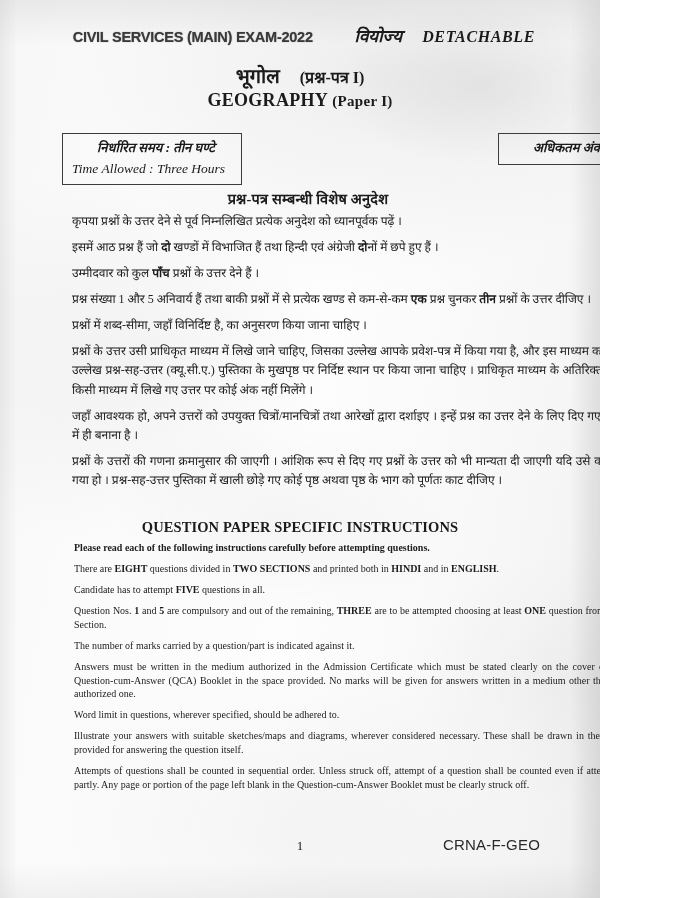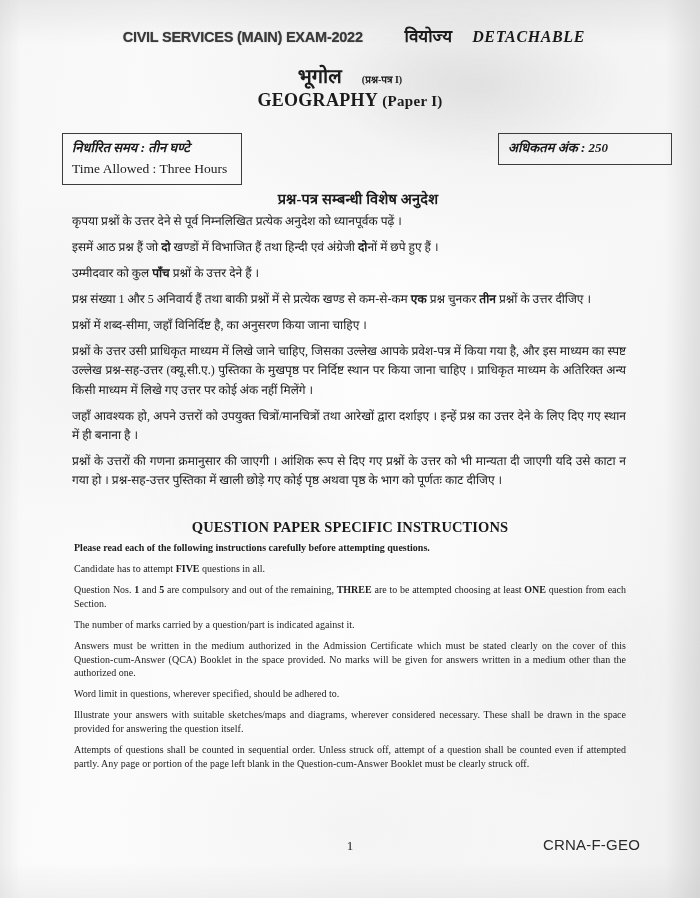--- a/index.html
+++ b/index.html
@@ -7,21 +7,21 @@
     margin: 0;
     padding: 0;
     background: #ffffff;
   }
   body {
     font-family: "Liberation Serif", serif;
   }
 
   .page {
     position: relative;
-    width: 700px;
+    width: 600px;
     height: 898px;
     overflow: hidden;
     background:
       radial-gradient(ellipse 420px 300px at 62% 8%, rgba(226,226,226,0.55) 0%, rgba(255,255,255,0) 70%),
       radial-gradient(ellipse 300px 260px at 18% 40%, rgba(232,232,232,0.45) 0%, rgba(255,255,255,0) 72%),
       radial-gradient(ellipse 360px 220px at 50% 92%, rgba(236,236,236,0.5) 0%, rgba(255,255,255,0) 75%),
       linear-gradient(100deg, #f7f7f7 0%, #fbfbfb 26%, #fdfdfd 52%, #f6f6f6 84%, #eeeeee 100%);
     box-sizing: border-box;
     color: #1b1b1b;
   }
@@ -79,41 +79,42 @@
     filter: blur(0.18px);
     white-space: nowrap;
   }
   .detach {
     white-space: nowrap;
     font-size: 16px;
   }
   .detach .hi {
     font-family: "Liberation Serif", serif;
     font-weight: 700;
+    font-style: italic;
     font-size: 17px;
     margin-right: 20px;
   }
   .detach .en {
     font-family: "Liberation Serif", serif;
     font-style: italic;
     font-weight: 700;
     letter-spacing: 0.6px;
     font-size: 16px;
   }
 
   .title-hi {
     position: absolute;
     left: 0; right: 0; top: 62px;
     text-align: center;
     font-weight: 700;
     font-size: 20px;
     white-space: nowrap;
   }
   .title-hi .paren {
-    font-size: 10px;
+    font-size: 16px;
     font-weight: 600;
     margin-left: 20px;
   }
   .title-en {
     position: absolute;
     left: 0; right: 0; top: 90px;
     text-align: center;
     font-weight: 700;
     font-size: 18px;
     letter-spacing: 0.3px;
@@ -137,22 +138,24 @@
   .box-time {
     left: 62px; top: 133px; width: 180px;
   }
   .box-marks {
     left: 498px; top: 133px; width: 174px;
   }
   .box .line-hi {
     font-weight: 700;
     font-style: italic;
     font-size: 13px;
+    margin-left: 25px;
   }
   .box .line-en {
+    font-style: italic;
     font-size: 13.5px;
     margin-top: 1px;
   }
 
   
   .sec-title-hi {
     position: absolute;
     left: 16px; right: 0; top: 188px;
     text-align: center;
     font-weight: 700;
@@ -266,20 +269,21 @@
       <p>प्रश्नों में शब्द-सीमा, जहाँ विनिर्दिष्ट है, का अनुसरण किया जाना चाहिए ।</p>
       <p>प्रश्नों के उत्तर उसी प्राधिकृत माध्यम में लिखे जाने चाहिए, जिसका उल्लेख आपके प्रवेश-पत्र में किया गया है, और इस माध्यम का स्पष्ट उल्लेख प्रश्न-सह-उत्तर (क्यू.सी.ए.) पुस्तिका के मुखपृष्ठ पर निर्दिष्ट स्थान पर किया जाना चाहिए । प्राधिकृत माध्यम के अतिरिक्त अन्य किसी माध्यम में लिखे गए उत्तर पर कोई अंक नहीं मिलेंगे ।</p>
       <p>जहाँ आवश्यक हो, अपने उत्तरों को उपयुक्त चित्रों/मानचित्रों तथा आरेखों द्वारा दर्शाइए । इन्हें प्रश्न का उत्तर देने के लिए दिए गए स्थान में ही बनाना है ।</p>
       <p>प्रश्नों के उत्तरों की गणना क्रमानुसार की जाएगी । आंशिक रूप से दिए गए प्रश्नों के उत्तर को भी मान्यता दी जाएगी यदि उसे काटा न गया हो । प्रश्न-सह-उत्तर पुस्तिका में खाली छोड़े गए कोई पृष्ठ अथवा पृष्ठ के भाग को पूर्णतः काट दीजिए ।</p>
     </div>
 
     <div class="sec-title-en">QUESTION PAPER SPECIFIC INSTRUCTIONS</div>
 
     <div class="en-block">
       <p class="lead">Please read each of the following instructions carefully before attempting questions.</p>
+      <p>There are <b>EIGHT</b> questions divided in <b>TWO SECTIONS</b> and printed both in <b>HINDI</b> and in <b>ENGLISH</b>.</p>
       <p>Candidate has to attempt <b>FIVE</b> questions in all.</p>
       <p>Question Nos. <b>1</b> and <b>5</b> are compulsory and out of the remaining, <b>THREE</b> are to be attempted choosing at least <b>ONE</b> question from each Section.</p>
       <p>The number of marks carried by a question/part is indicated against it.</p>
       <p>Answers must be written in the medium authorized in the Admission Certificate which must be stated clearly on the cover of this Question-cum-Answer (QCA) Booklet in the space provided. No marks will be given for answers written in a medium other than the authorized one.</p>
       <p>Word limit in questions, wherever specified, should be adhered to.</p>
       <p>Illustrate your answers with suitable sketches/maps and diagrams, wherever considered necessary. These shall be drawn in the space provided for answering the question itself.</p>
       <p>Attempts of questions shall be counted in sequential order. Unless struck off, attempt of a question shall be counted even if attempted partly. Any page or portion of the page left blank in the Question-cum-Answer Booklet must be clearly struck off.</p>
     </div>
 
     <div class="page-number">1</div>

